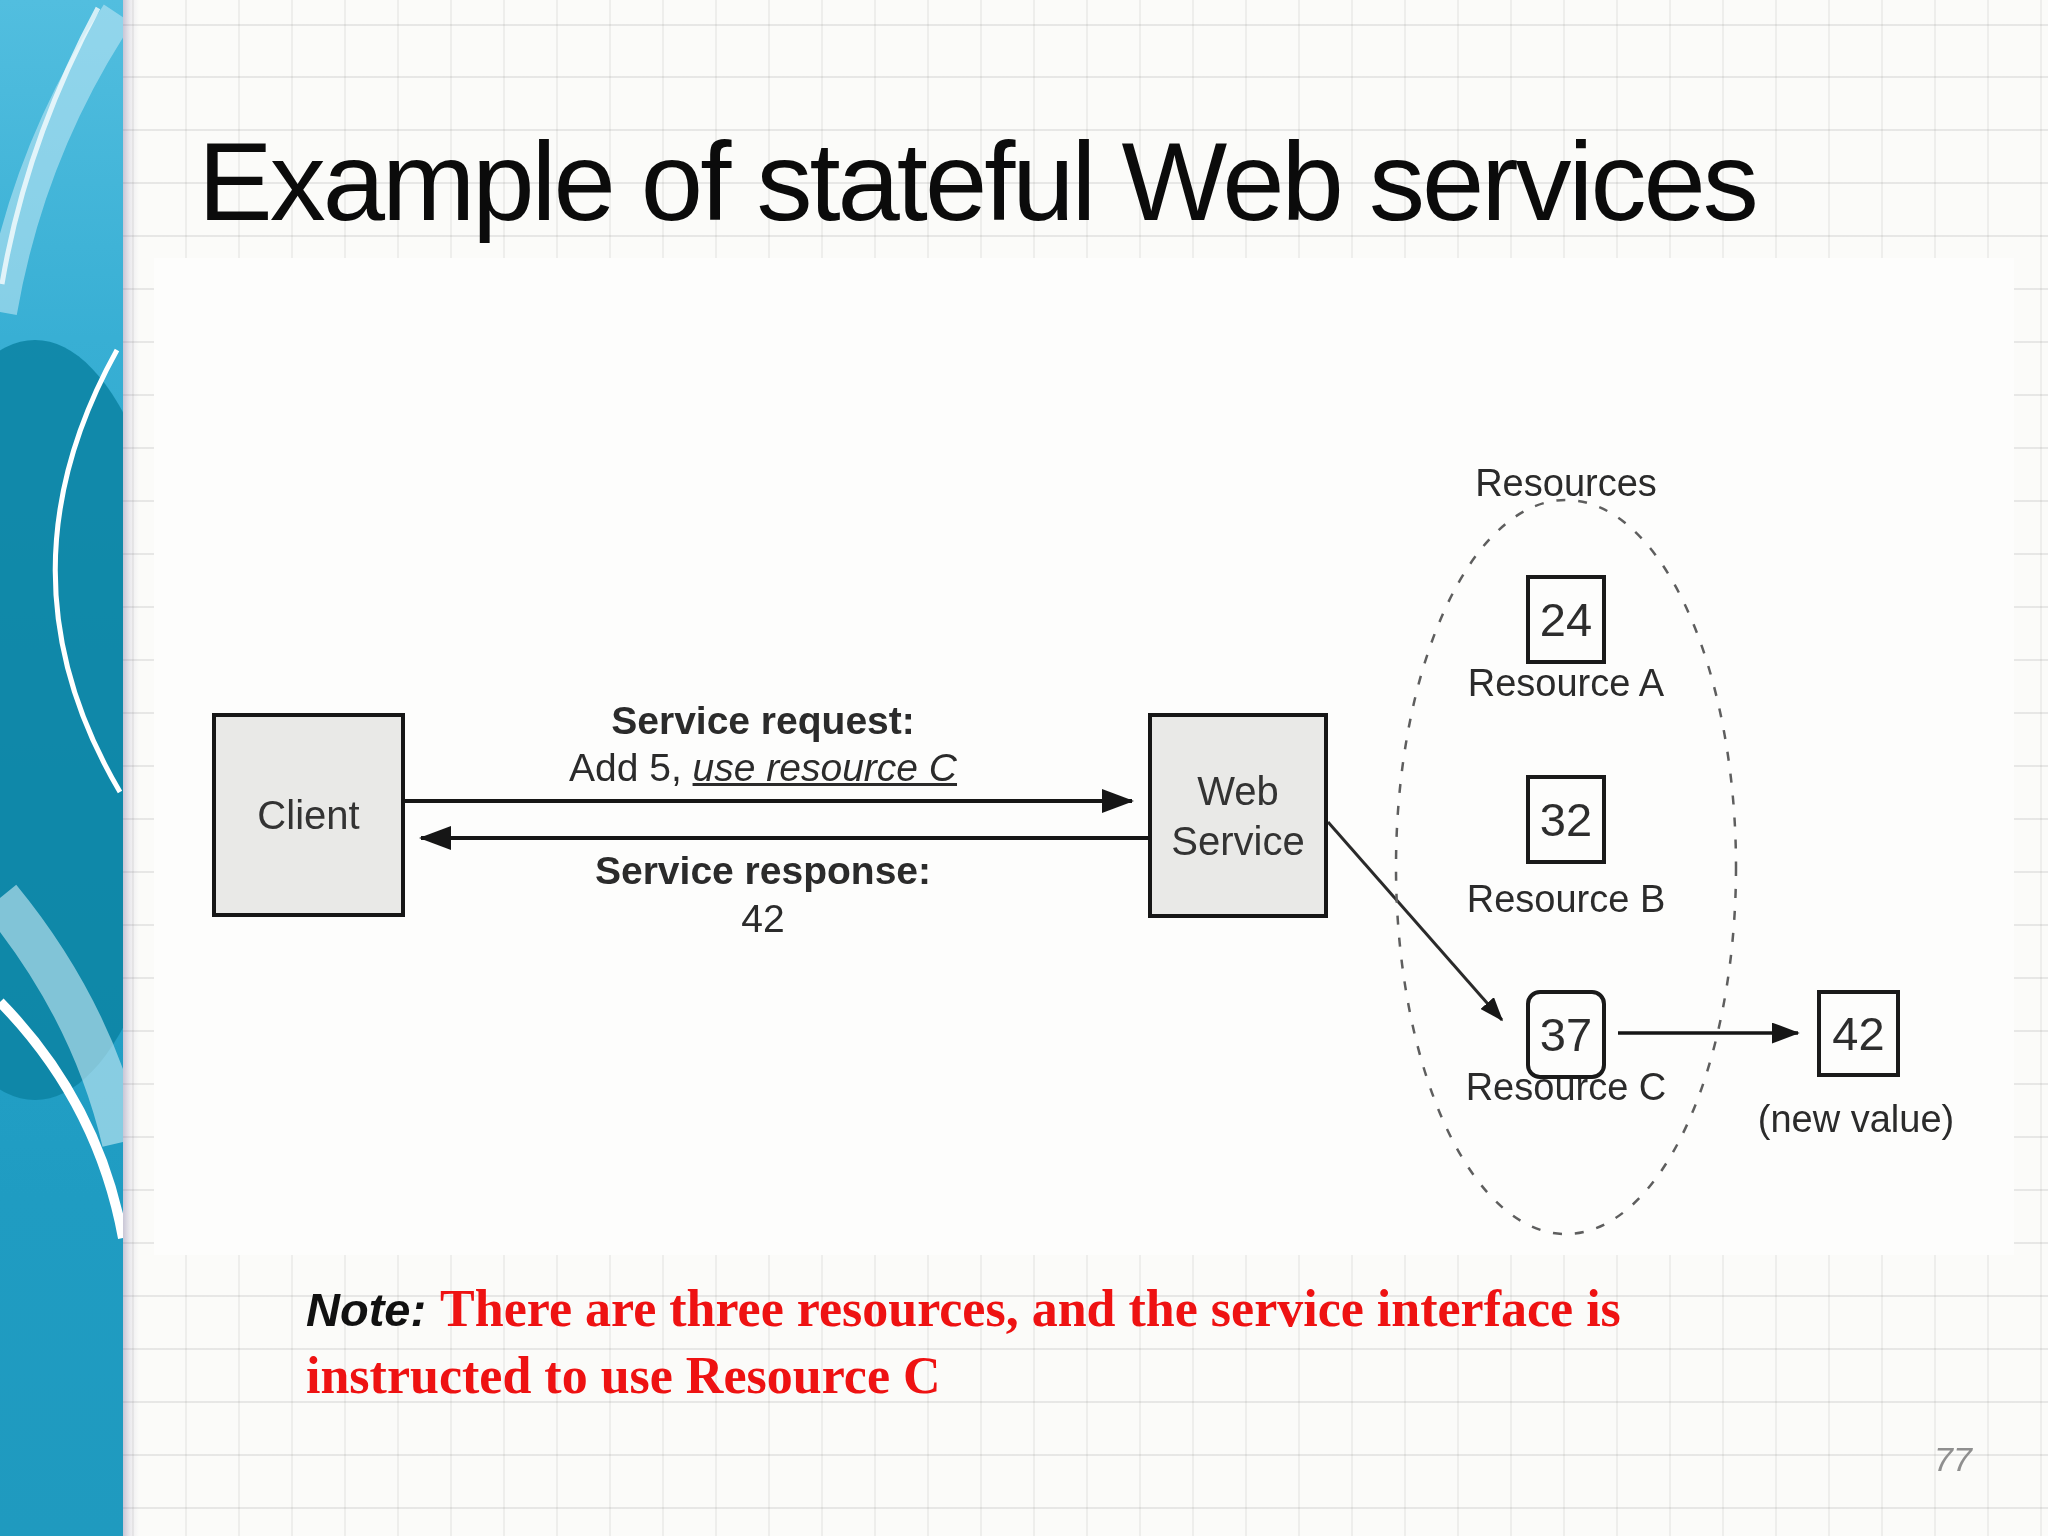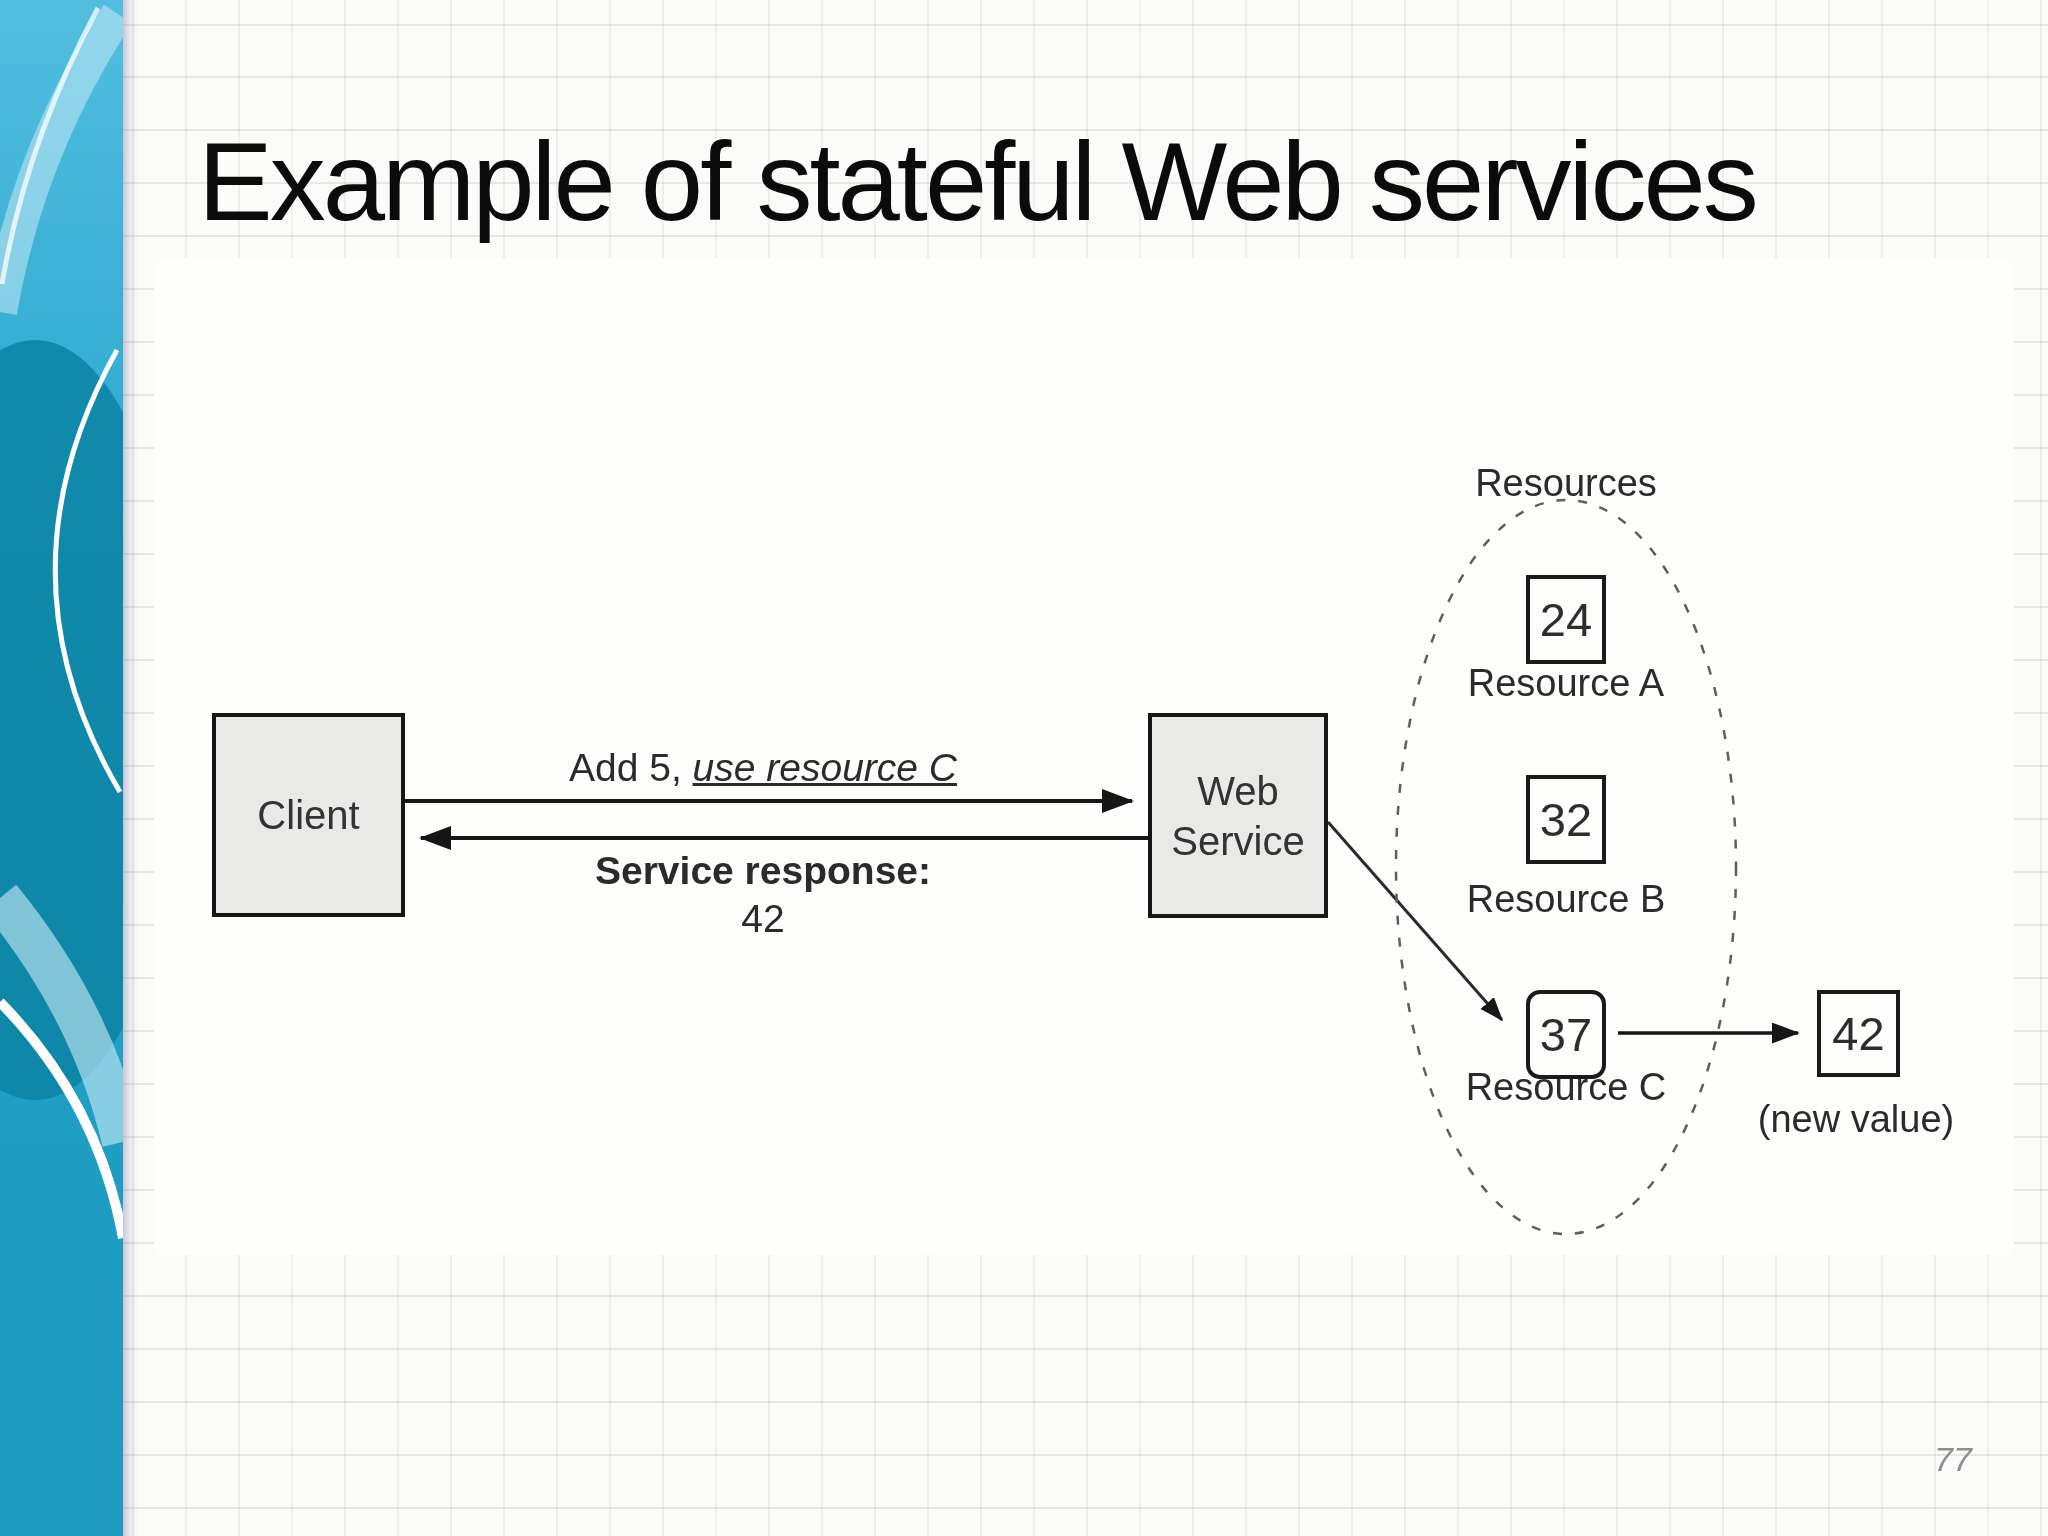--- a/index.html
+++ b/index.html
@@ -128,20 +128,21 @@
     <span>Client</span>
   </div>
 
   <div class="dbox ws-box">
     <span>
       <span>Web</span><br>
       <span>Service</span>
     </span>
   </div>
 
+  <div class="flabel b lbl-request">Service request:</div>
   <div class="flabel lbl-request2">
     <span>Add 5, </span><span class="req-italic">use resource C</span>
   </div>
   <div class="flabel b lbl-response">Service response:</div>
   <div class="flabel lbl-response-val">42</div>
 
   <div class="flabel lbl-resources">Resources</div>
 
   <div class="vbox vbox-a">
     <span>24</span>
@@ -156,16 +157,19 @@
   <div class="vbox vbox-c">
     <span>37</span>
   </div>
   <div class="flabel lbl-res-c">Resource C</div>
 
   <div class="vbox vbox-new">
     <span>42</span>
   </div>
   <div class="flabel lbl-newvalue">(new value)</div>
 
+  <div class="note">
+    <span class="note-prefix">Note:</span><span>There are three resources, and the service interface is instructed to use Resource C</span>
+  </div>
 
   <div class="page-number">77</div>
 
 </div>
 
 </body></html>

